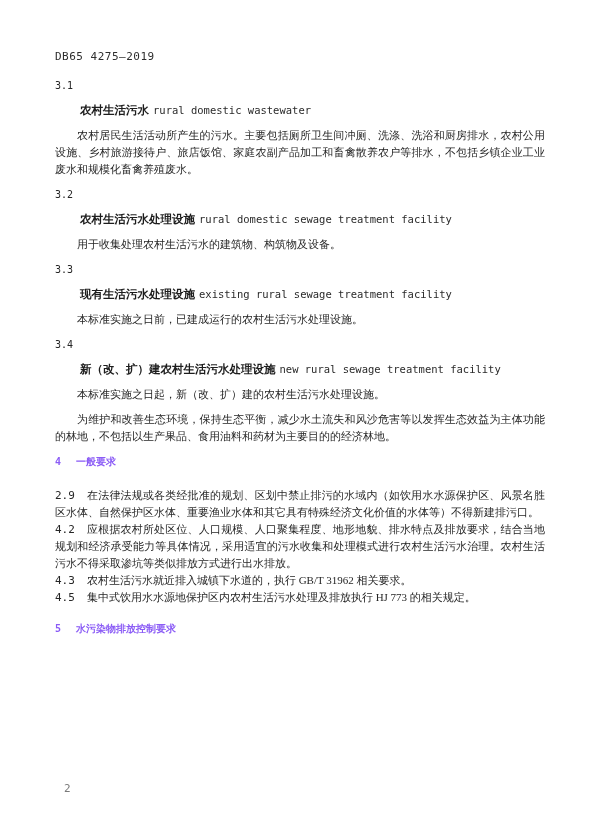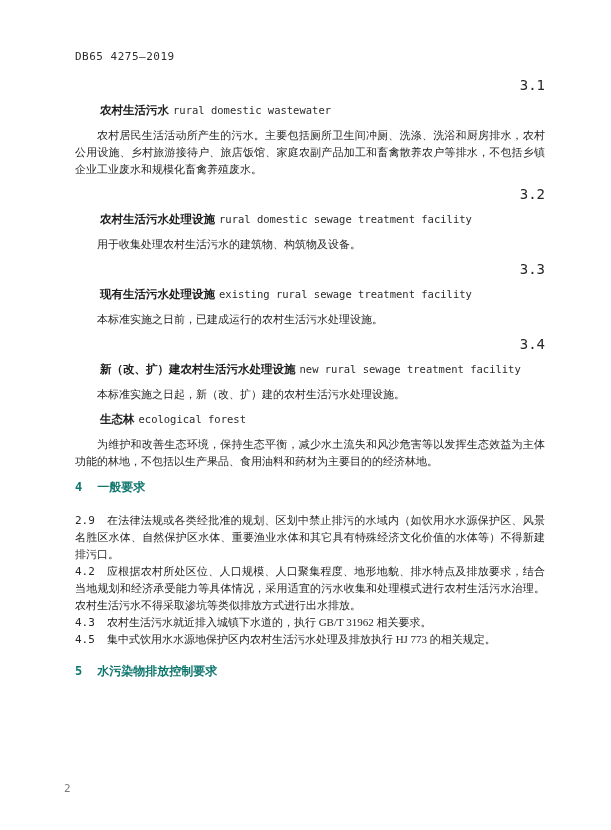--- a/index.html
+++ b/index.html
@@ -13,39 +13,38 @@
     position: relative;
     font-family: "Liberation Serif", "DejaVu Serif", serif;
     color: #222222;
     overflow: hidden;
   }
   .page {
     position: relative;
     width: 611px;
     height: 830px;
     box-sizing: border-box;
-    padding: 50px 66px 0 75px;
+    padding: 50px 66px 0 55px;
   }
   .doc-header {
     font-family: "DejaVu Sans Mono", monospace;
     font-size: 11px;
     line-height: 13px;
     color: #2d2d2d;
     letter-spacing: 0.5px;
     margin: 0 0 14px 0;
   }
   .def-num, .clause-num {
     font-family: "DejaVu Sans Mono", monospace;
     color: #262626;
   }
   .def-num {
-    font-size: 14px;
+    font-size: 10px;
     line-height: 17px;
     margin: 0 0 8px 0;
-    text-align: right;
   }
   .term {
     margin: 0 0 8px 25px;
     font-size: 11.5px;
     line-height: 17px;
     white-space: nowrap;
   }
   .term-zh {
     font-family: "Liberation Sans", "DejaVu Sans", sans-serif;
     font-weight: bold;
@@ -61,23 +60,23 @@
     font-size: 11px;
     line-height: 17px;
     margin: 0 0 8px 0;
     text-indent: 2em;
     text-align: justify;
     color: #262626;
   }
   .sec-heading {
     font-family: "Liberation Sans", "DejaVu Sans", sans-serif;
     font-weight: bold;
-    font-size: 12px;
+    font-size: 10px;
     line-height: 18px;
-    color: #0f766e;
+    color: #8b5cf6;
     margin: 6px 0 16px 0;
   }
   .sec-heading .h-num {
     font-family: "DejaVu Sans Mono", monospace;
     font-weight: bold;
     margin-right: 15px;
   }
   .sec-heading--last {
     margin-top: 14px;
   }
@@ -126,21 +125,20 @@
     <p class="def-body">本标准实施之日前，已建成运行的农村生活污水处理设施。</p>
   </section>
 
   <section>
     <p class="def-num">3.4</p>
     <p class="term"><span class="term-zh">新（改、扩）建农村生活污水处理设施</span><span class="term-en">new rural sewage treatment facility</span></p>
     <p class="def-body">本标准实施之日起，新（改、扩）建的农村生活污水处理设施。</p>
   </section>
 
   <section>
-    <p class="term"><span class="term-zh">生态林</span><span class="term-en">ecological forest</span></p>
     <p class="def-body">为维护和改善生态环境，保持生态平衡，减少水土流失和风沙危害等以发挥生态效益为主体功能的林地，不包括以生产果品、食用油料和药材为主要目的的经济林地。</p>
   </section>
 
   <h2 class="sec-heading"><span class="h-num">4</span><span>一般要求</span></h2>
 
   <section>
     <p class="clause"><span class="clause-num">2.9</span><span>在法律法规或各类经批准的规划、区划中禁止排污的水域内（如饮用水水源保护区、风景名胜区水体、自然保护区水体、重要渔业水体和其它具有特殊经济文化价值的水体等）不得新建排污口。</span></p>
     <p class="clause"><span class="clause-num">4.2</span><span>应根据农村所处区位、人口规模、人口聚集程度、地形地貌、排水特点及排放要求，结合当地规划和经济承受能力等具体情况，采用适宜的污水收集和处理模式进行农村生活污水治理。农村生活污水不得采取渗坑等类似排放方式进行出水排放。</span></p>
     <p class="clause"><span class="clause-num">4.3</span><span>农村生活污水就近排入城镇下水道的，执行 GB/T 31962 相关要求。</span></p>
     <p class="clause"><span class="clause-num">4.5</span><span>集中式饮用水水源地保护区内农村生活污水处理及排放执行 HJ 773 的相关规定。</span></p>

